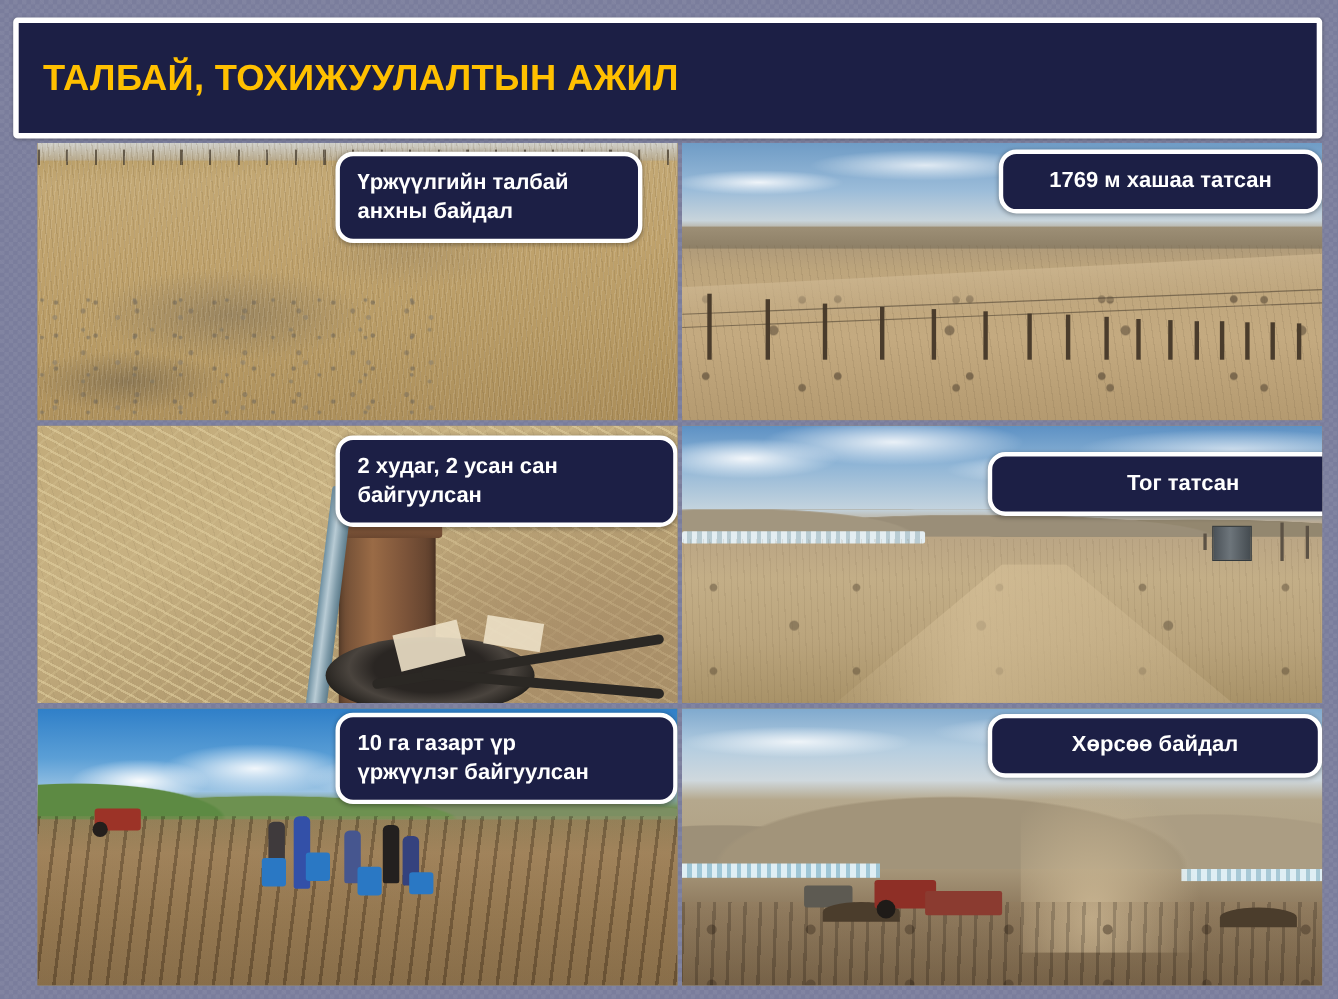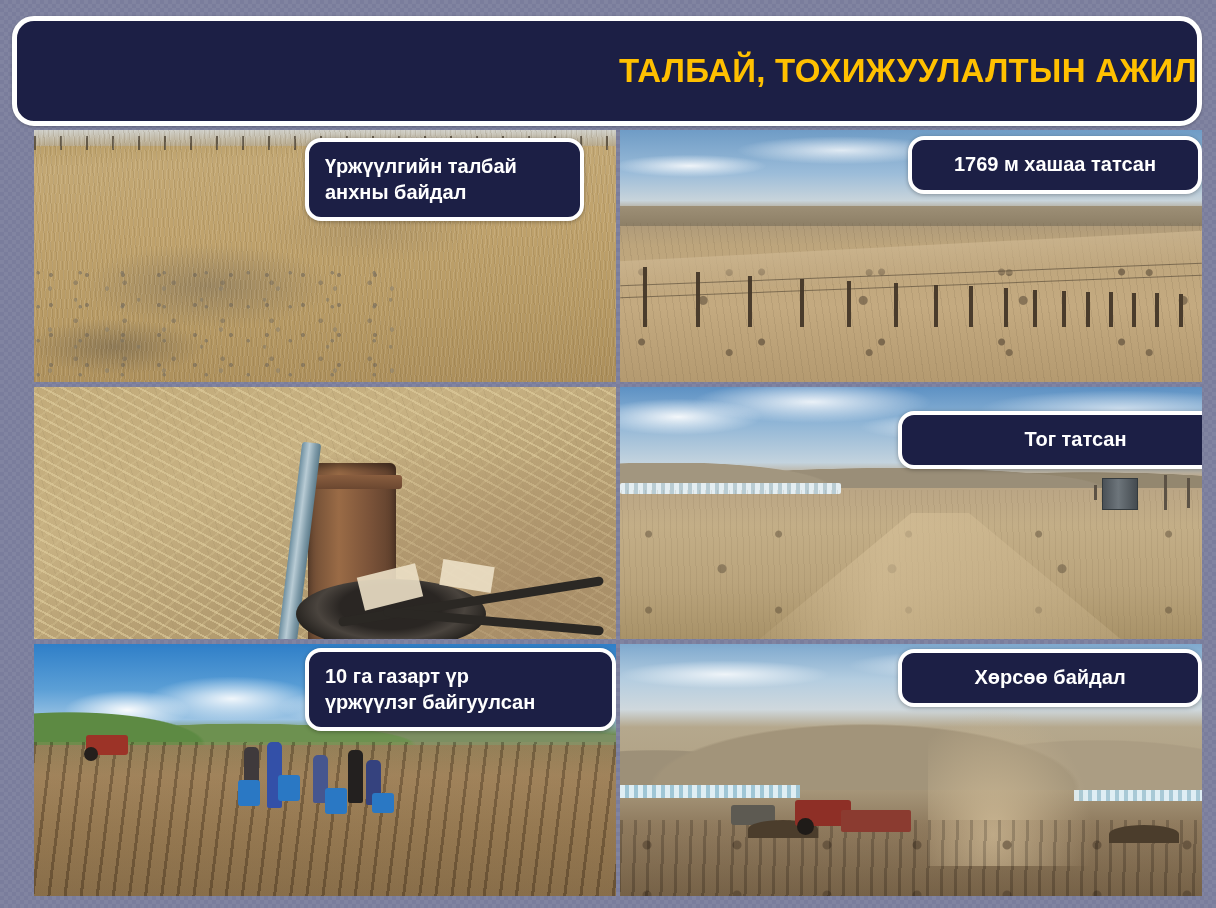--- a/index.html
+++ b/index.html
@@ -23,25 +23,24 @@
 
   
   .title-bar {
     position: absolute;
     left: 12px;
     top: 16px;
     width: 1190px;
     height: 110px;
     background: #1c1f45;
     border: 5px solid #ffffff;
-    border-radius: 22px;
+    border-radius: 4px;
     display: flex;
     align-items: center;
     box-shadow: 0 1px 3px rgba(0,0,0,0.25);
-    justify-content: flex-end;
   }
   .title-text {
     color: #ffc000;
     font-size: 33px;
     font-weight: bold;
     letter-spacing: 0.3px;
     padding-left: 22px;
     white-space: nowrap;
   }
 
@@ -323,20 +322,24 @@
       <div class="straw"></div>
       <div class="dirt"></div>
       <div class="casing"></div>
       <div class="pipe"></div>
       <div class="tire"></div>
       <div class="paper"></div>
       <div class="paper p-b"></div>
       <div class="hose"></div>
       <div class="hose h2"></div>
     </div>
+    <div class="caption justify cap-r2l">
+      <span>2 худаг, 2 усан сан</span>
+      <span>байгуулсан</span>
+    </div>
   </div>
 
   <div class="cell">
     <div class="photo p4">
       <div class="clouds"></div>
       <div class="hills"></div>
       <div class="greenhouses"></div>
       <div class="ground-tex"></div>
       <div class="road"></div>
       <div class="box"></div>

